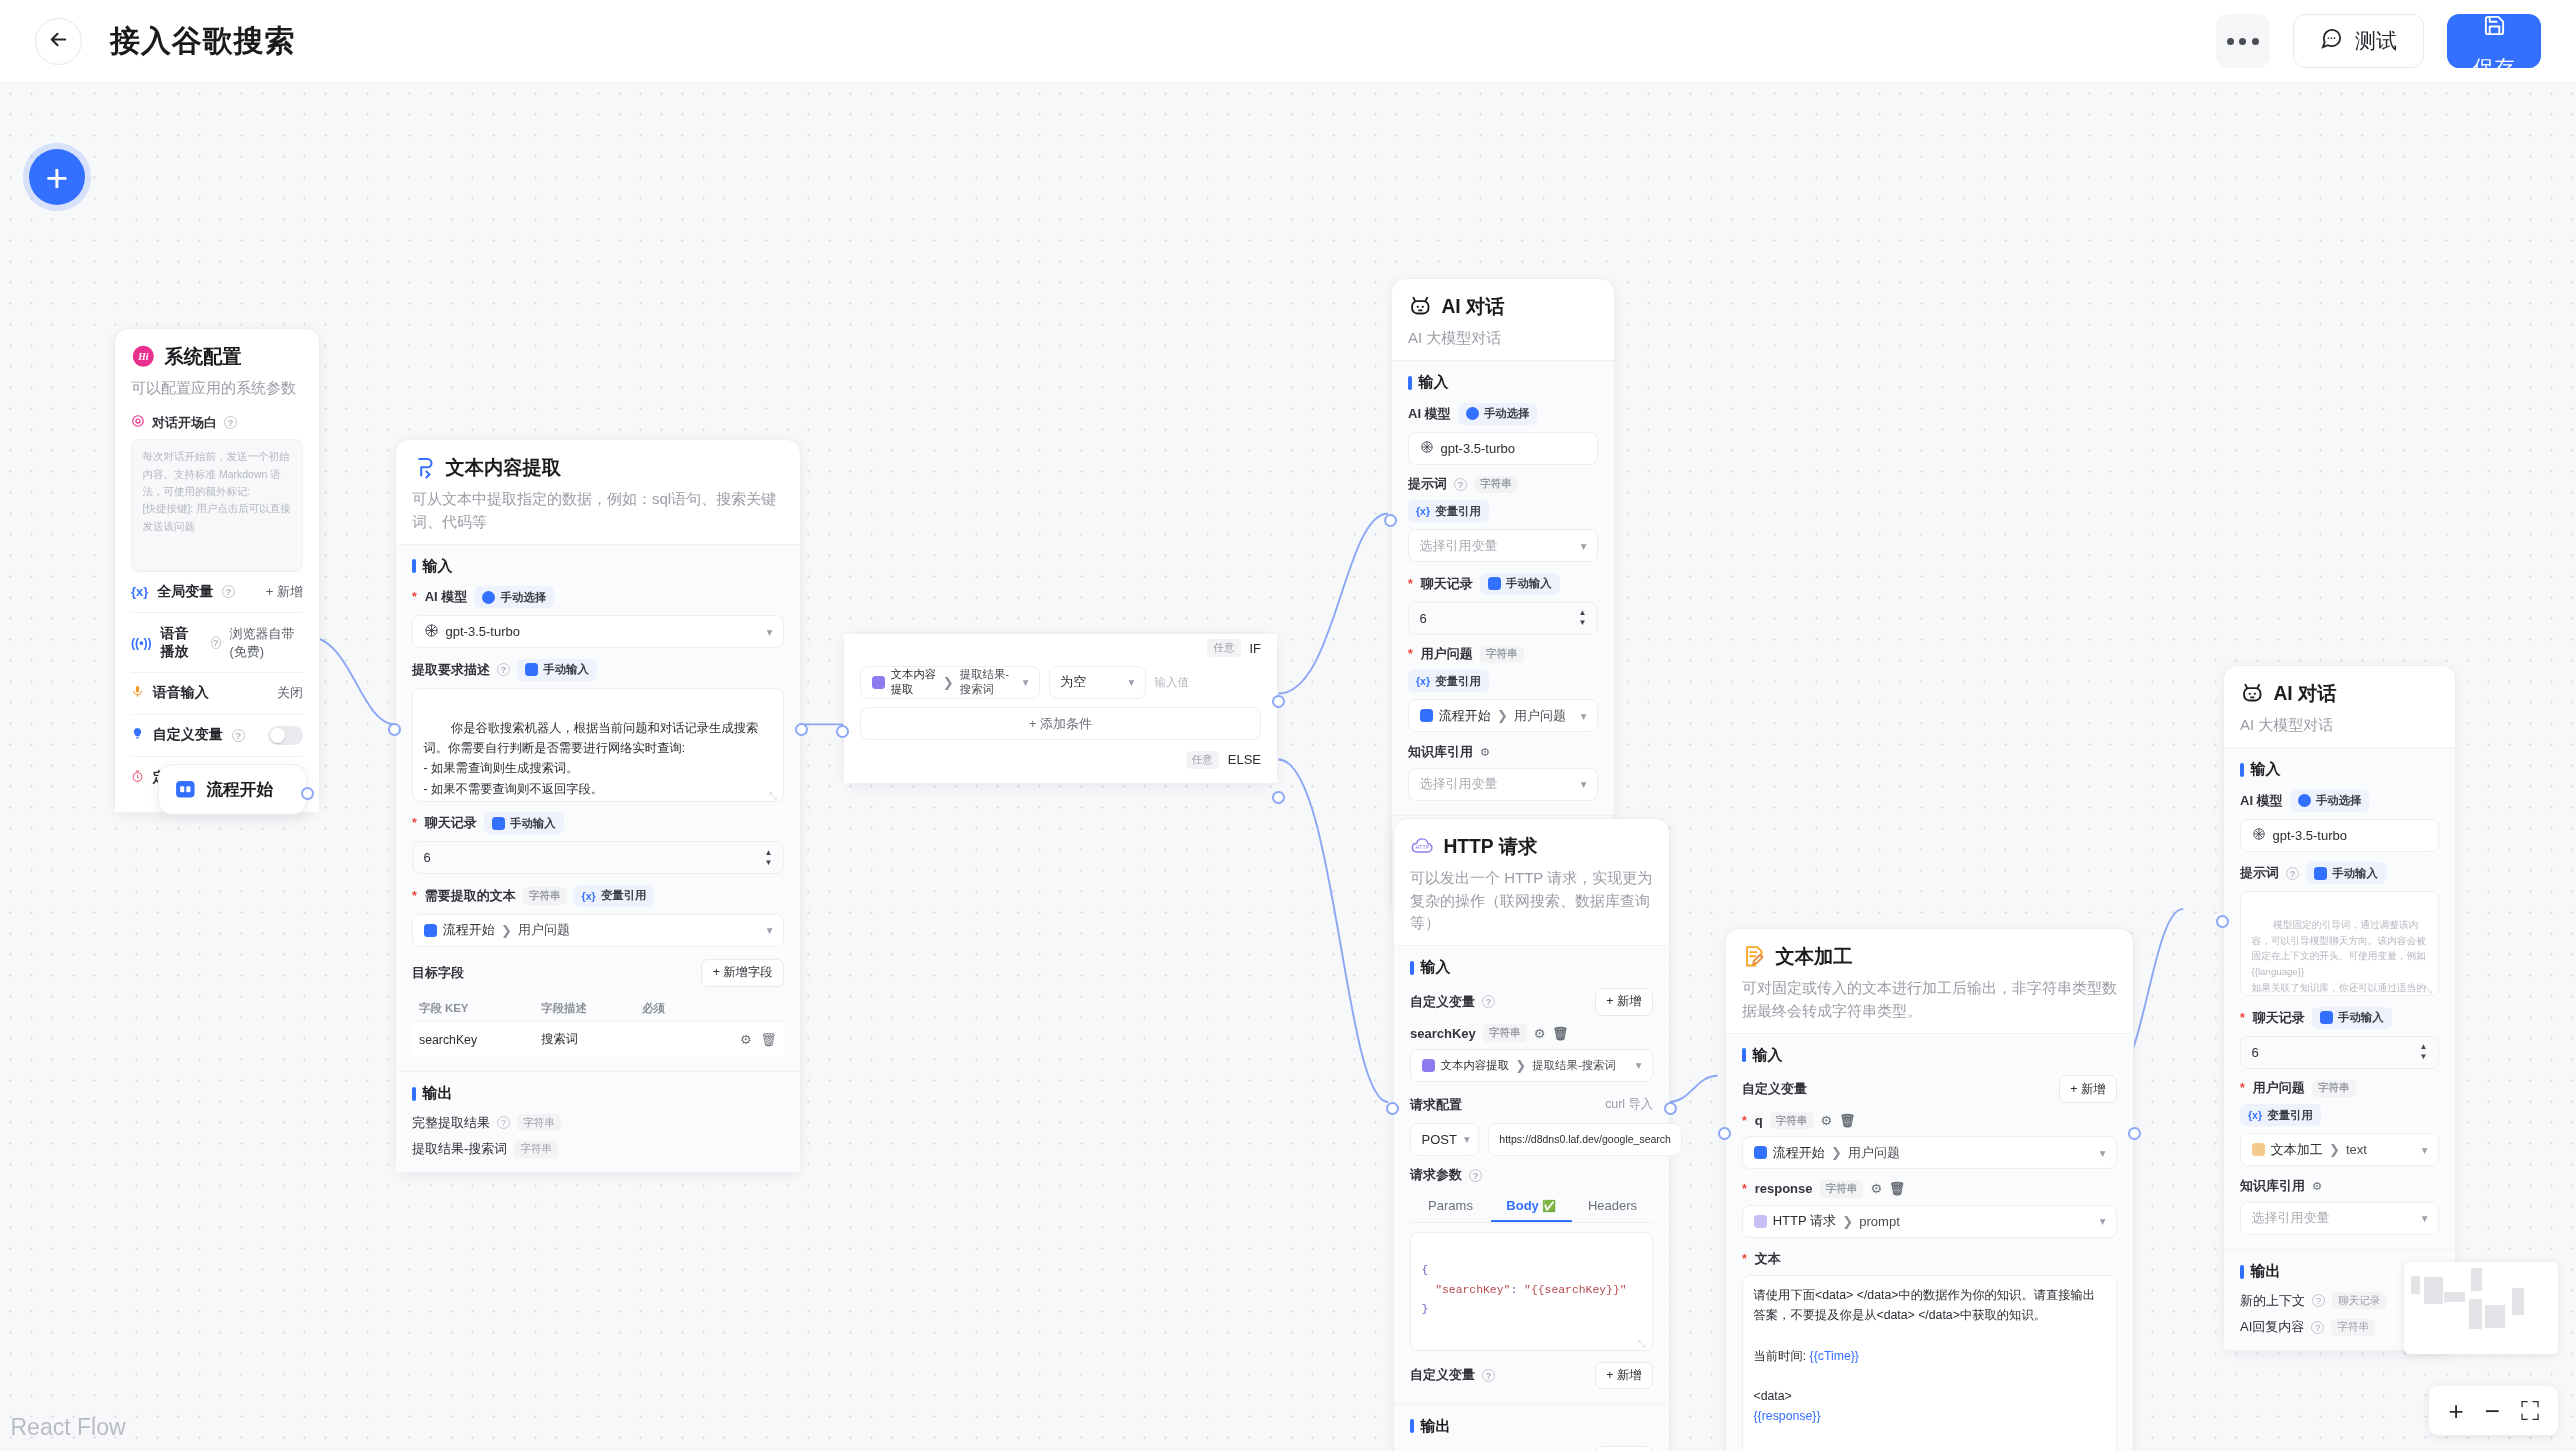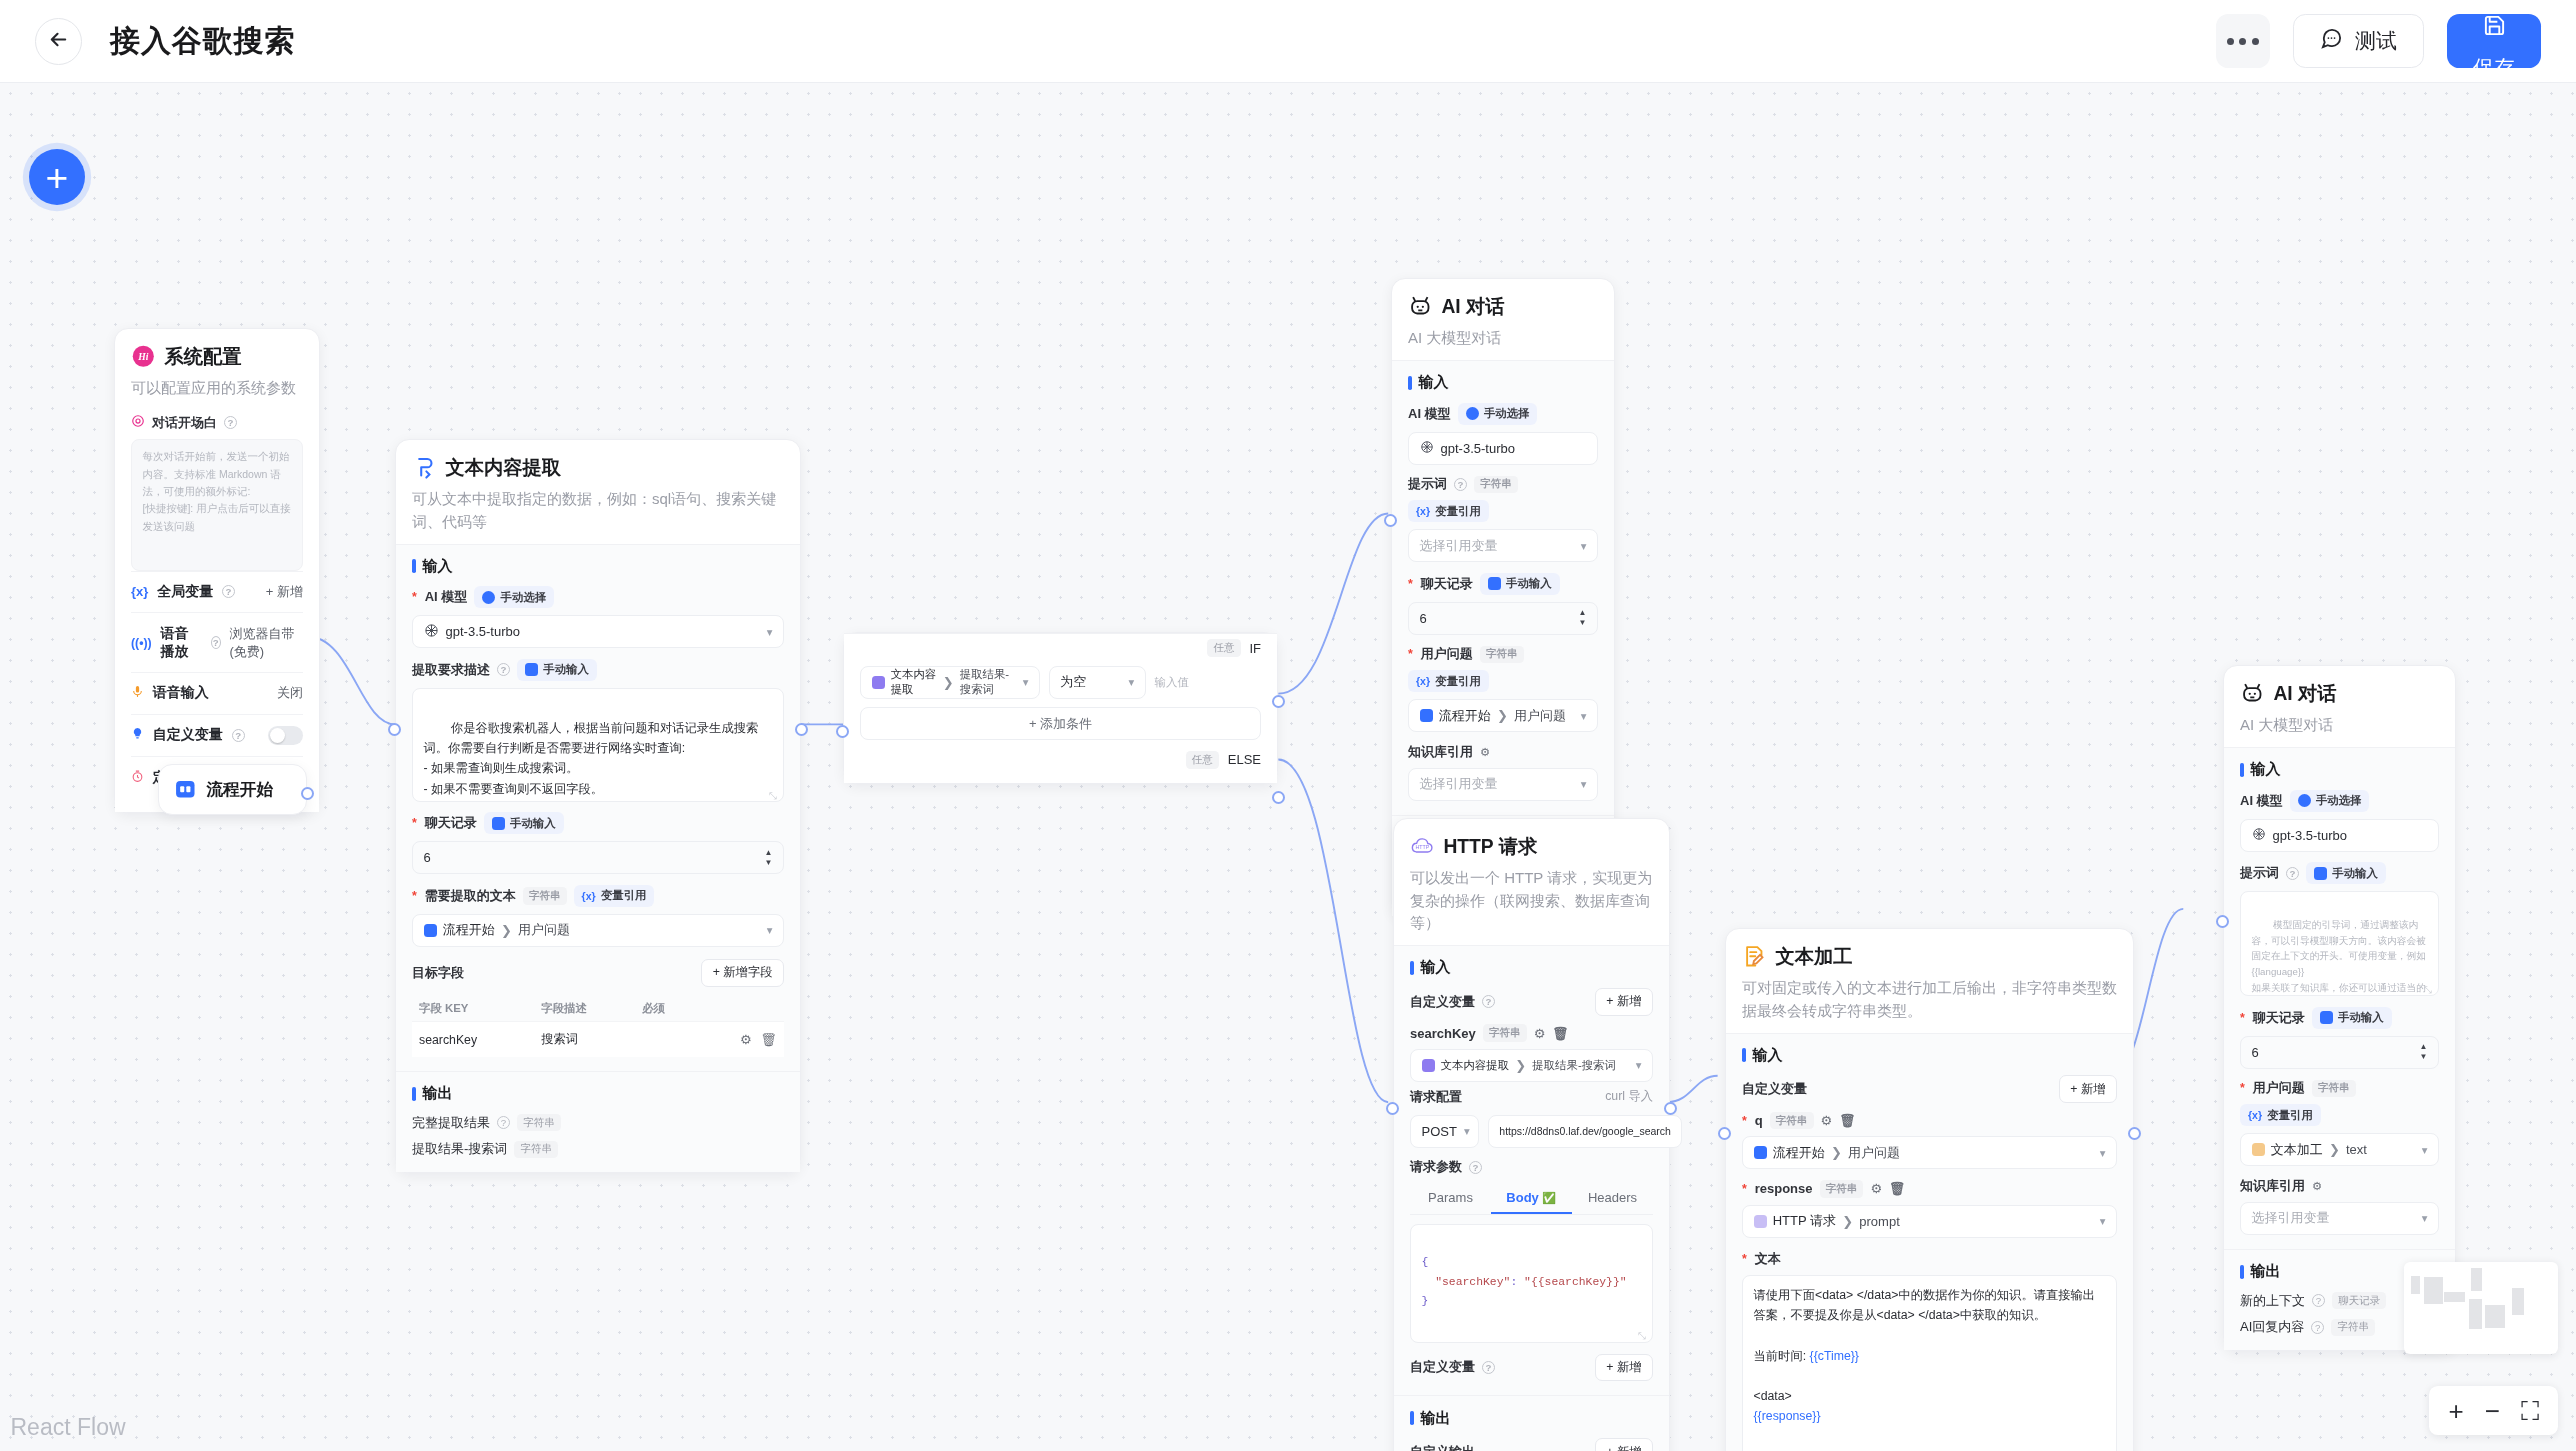--- a/index.html
+++ b/index.html
@@ -570,21 +570,21 @@
       <div class="input">
         <span class="ref">
           <span class="dot" style="background:#8e7bf0;"></span>
           <span style="font-size:11.4px;">文本内容提取</span>
           <span class="sep">❯</span>
           <span class="sub" style="font-size:11.4px;">提取结果-搜索词</span>
         </span>
         <span class="chev">▾</span>
       </div>
 
-      <div class="rowbar" style="margin-top:6px;">
+      <div class="rowbar" style="margin-top:14px;">
         <span style="font-size:13px;color:#32343a;font-weight:600;">请求配置</span>
         <span class="lnk">curl 导入</span>
       </div>
       <div style="display:flex; gap:8.8px;">
         <div class="input" style="width:69px;">
           <span>POST</span>
           <span class="chev">▾</span>
         </div>
         <div class="input" style="flex:1; font-size:10.5px;">https://d8dns0.laf.dev/google_search</div>
       </div>

